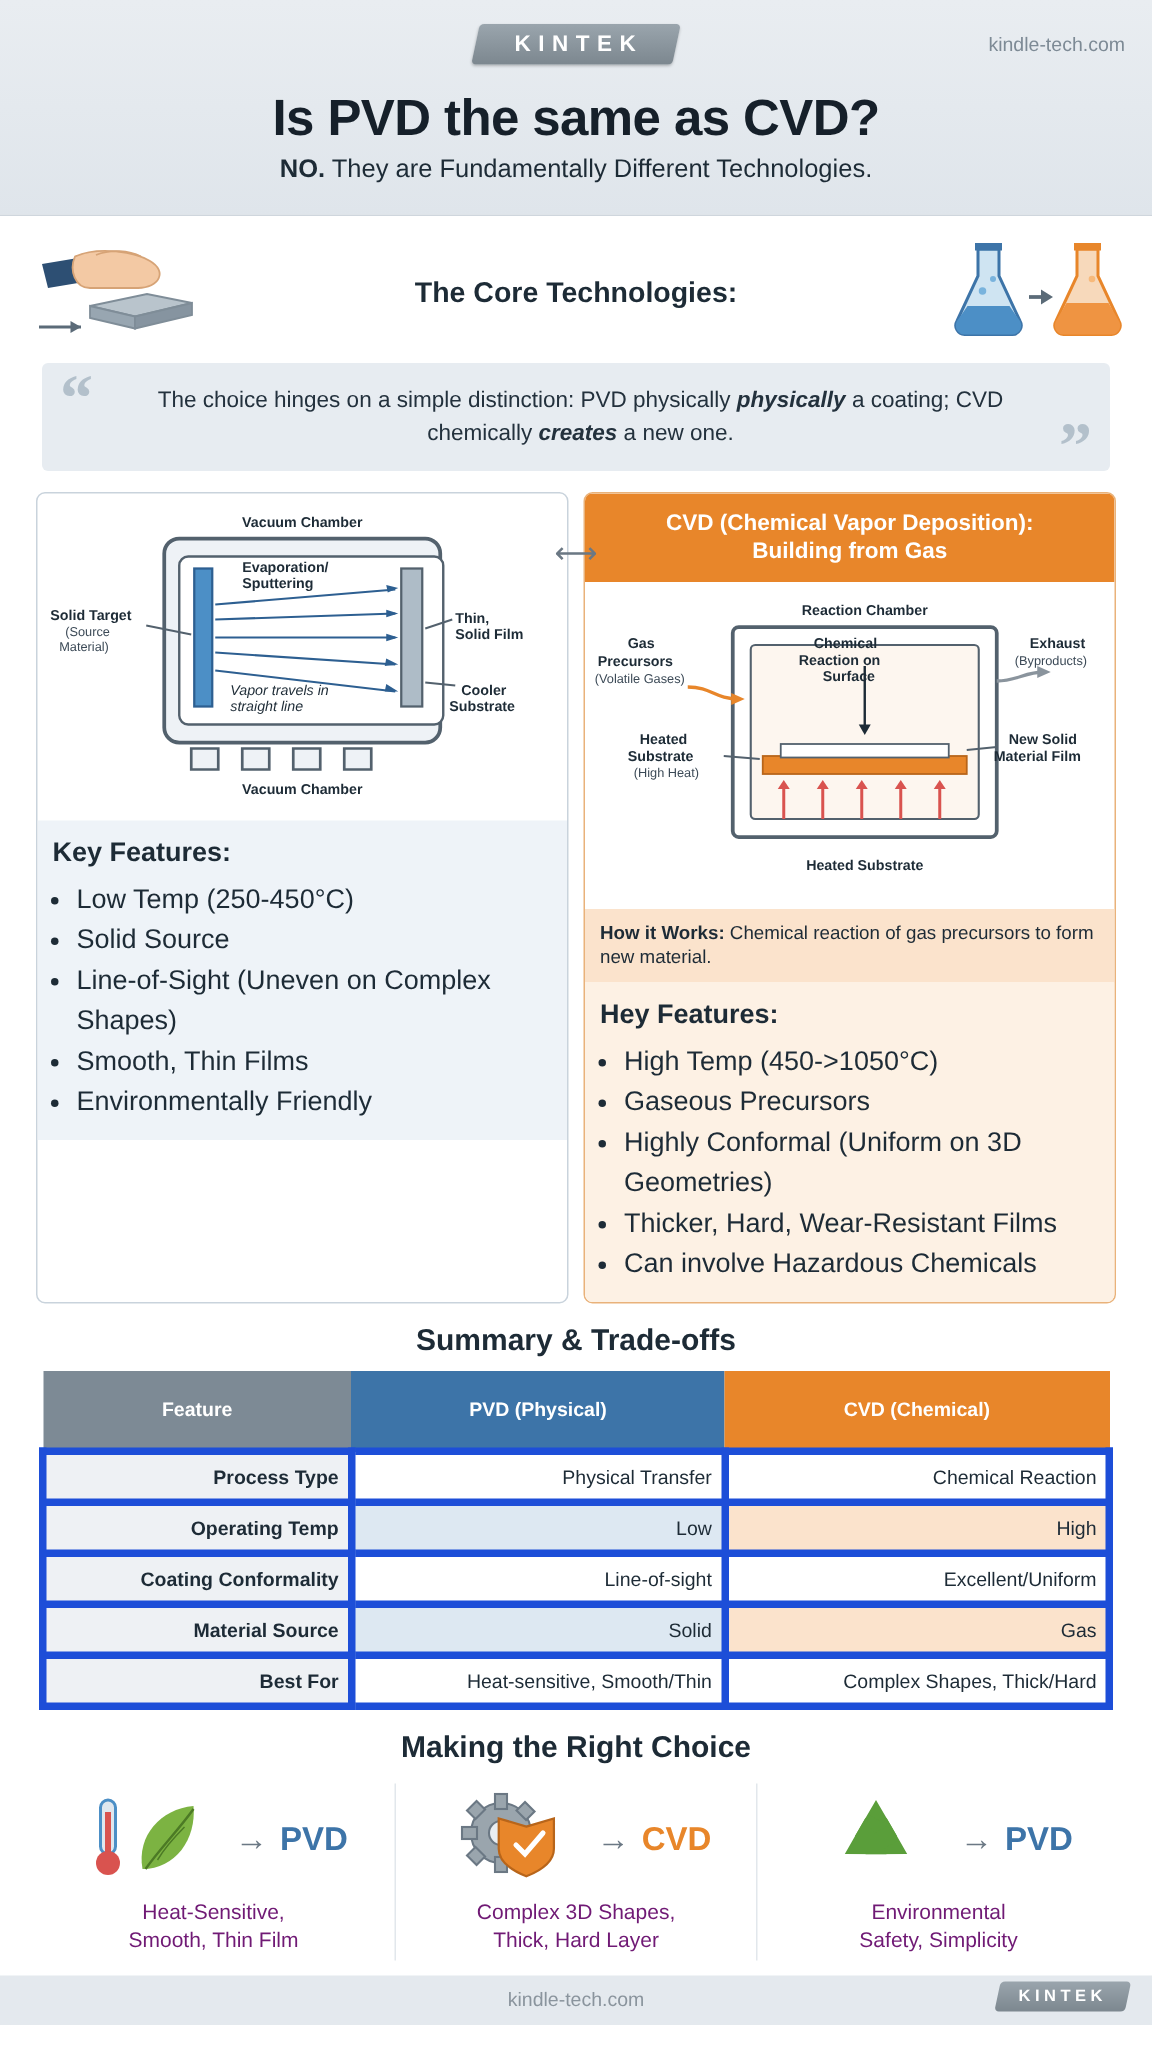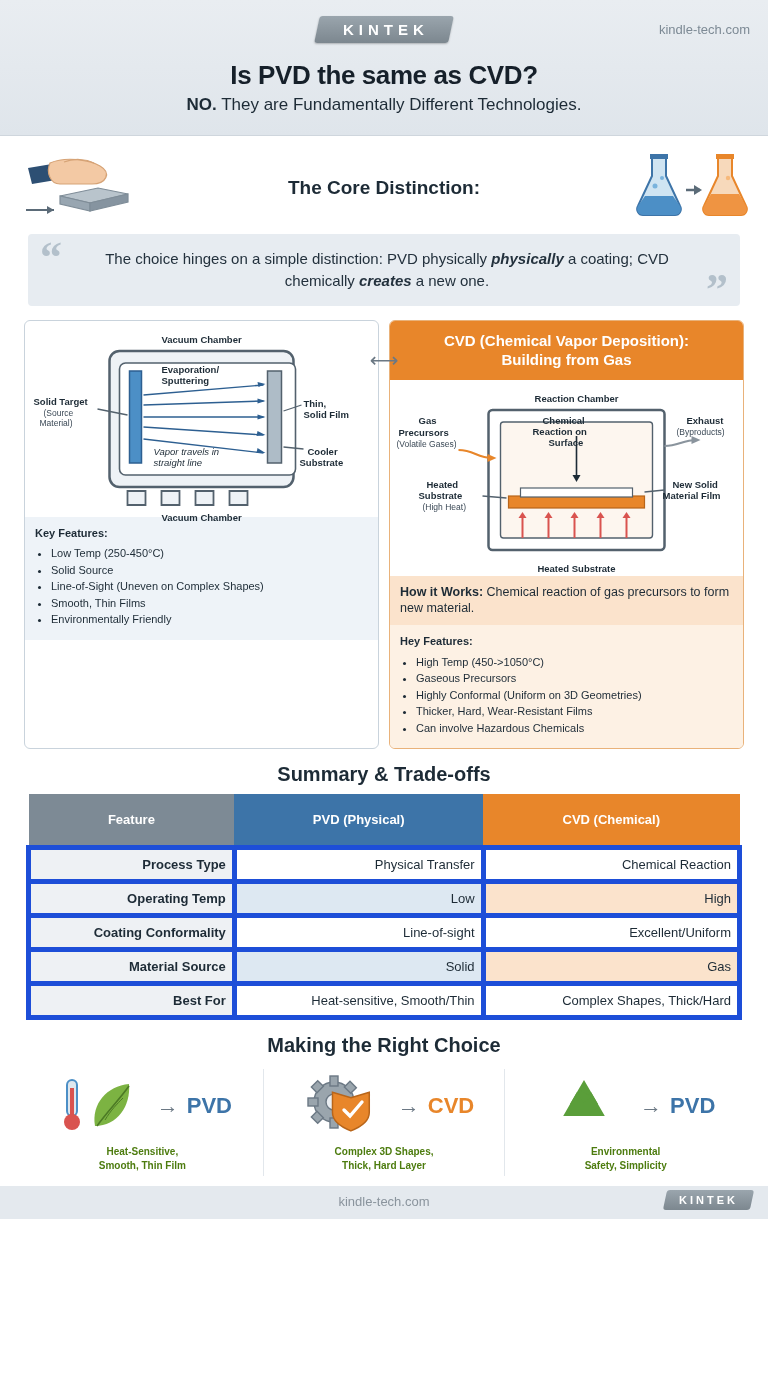--- a/index.html
+++ b/index.html
@@ -28,21 +28,21 @@
     border-radius: 3px;
     transform: skewX(-12deg);
     box-shadow: 0 1px 2px rgba(0,0,0,.25);
   }
   .logo span { display:inline-block; transform: skewX(12deg); }
   .site-url-top {
     position:absolute; right: 18px; top: 8px;
     color:#7d8a95; font-size: 13px;
   }
   .h1 {
-    text-align:center; font-size: 26px; font-weight: bold;
+    text-align:center; font-size: 34px; font-weight: bold;
     margin: 16px 0 4px 0; color:#16202a; letter-spacing:-0.4px;
   }
   .h2 { text-align:center; font-size: 17px; color:#1d2b36; margin-bottom: 4px; }
   .h2 b { font-weight: bold; }
 
   
   .core {
     display:flex; align-items:center; justify-content:center;
     padding: 14px 20px 4px 20px; gap: 10px; position:relative;
   }
@@ -60,25 +60,25 @@
   .qmark.open { left: 12px; top: 2px; }
   .qmark.close { right: 12px; bottom: -6px; }
 
   
   .cols { display:flex; gap: 10px; padding: 14px 24px 0 24px; align-items:stretch; position:relative; }
   .col { flex:1; border-radius: 6px; overflow:hidden; border:1px solid #c9d3dc; background:#fff; }
   .col.cvd { border-color:#e9b27a; }
   .col-head { color:#fff; text-align:center; font-weight:bold; font-size:15px; padding:10px 8px; line-height:1.3; }
   .col-head.pvd { background:#3d74a8; }
   .col-head.cvd { background:#e8862a; }
-  .diagram { padding: 8px 6px 4px 6px; height: 196px; }
+  .diagram { padding: 8px 6px 4px 6px; height: 218px; }
   .howit { font-size:12.5px; line-height:1.35; padding:8px 10px; }
   .howit.pvd { background:#dde8f2; }
   .howit.cvd { background:#fbe3cc; }
-  .feat { font-size:11px; line-height:1.5; padding:8px 10px 12px 10px; }
+  .feat { font-size:18px; line-height:1.5; padding:8px 10px 12px 10px; }
   .feat.pvd { background:#eef3f8; }
   .feat.cvd { background:#fdf1e4; }
   .feat b, .howit b { font-weight:bold; }
   .feat ul { margin:4px 0 0 0; padding-left:16px; }
   .arrow-mid {
     position:absolute; left:50%; transform:translateX(-50%);
     top: 42px; font-size:20px; color:#6b7884;
   }
   .vert-line {
     position:absolute; left:50%; transform:translateX(-50%);
@@ -101,21 +101,21 @@
 
   
   .choices { display:flex; padding: 4px 22px 10px 22px; }
   .choice { flex:1; text-align:center; padding: 4px 6px; position:relative; }
   .choice + .choice { border-left:1px solid #e2e7ec; }
   .choice-row { display:flex; align-items:center; justify-content:center; gap:8px; height:66px; }
   .choice-arrow { font-size:22px; color:#6b7884; }
   .choice-tag { font-size:22px; font-weight:bold; }
   .choice-tag.pvd { color:#3d74a8; }
   .choice-tag.cvd { color:#e8862a; }
-  .choice-cap { font-size:10px; line-height:1.35; margin-top:6px; color:#4d7c0f;font-weight:bold; }
+  .choice-cap { font-size:14px; line-height:1.35; margin-top:6px; color:#701a75; }
 
   
   .footer {
     background:#e9edf1; border-top:1px solid #cfd6dd;
     text-align:center; padding: 12px 10px 6px 10px; font-size:14px; line-height:1.5;
   }
   .footer b { font-weight:bold; }
   .footer-bottom {
     background:#e4e9ee; display:flex; align-items:center; justify-content:center;
     position:relative; padding: 8px 0 10px 0;
@@ -153,21 +153,21 @@
       <path d="M30 13 C46 6, 70 10, 80 16 C92 23, 86 34, 72 34 L40 34 C30 34, 26 22, 30 13 Z" fill="#f3c9a4" stroke="#d6a376" stroke-width="1.2"></path>
       <path d="M44 12 C54 8, 66 9, 74 13" fill="none" stroke="#d6a376" stroke-width="1.2"></path>
       <path d="M40 46 L78 38 L108 44 L70 53 Z" fill="#b9c4cc" stroke="#7f8d98" stroke-width="1.2"></path>
       <path d="M40 46 L40 54 L70 61 L70 53 Z" fill="#98a6b1" stroke="#7f8d98" stroke-width="1.2"></path>
       <path d="M70 53 L70 61 L108 52 L108 44 Z" fill="#8694a0" stroke="#7f8d98" stroke-width="1.2"></path>
       <path d="M6 60 L34 60" stroke="#5b6b78" stroke-width="2"></path>
       <path d="M34 60 l-7 -4 v8 z" fill="#5b6b78"></path>
     </svg>
 
     <div class="core-title">
-      <div>The Core Distinction:</div>
+      <div>The Core Technologies:</div>
     </div>
 
     <svg class="flask-art" viewBox="0 0 120 76">
       <path d="M24 8 h14 v18 l14 30 a6 6 0 0 1 -5 9 h-32 a6 6 0 0 1 -5 -9 l14 -30 z" fill="#cfe4f2" stroke="#3d74a8" stroke-width="2"></path>
       <path d="M17 46 h28 l7 10 a6 6 0 0 1 -5 9 h-32 a6 6 0 0 1 -5 -9 z" fill="#4c8fc6"></path>
       <rect x="22" y="4" width="18" height="5" fill="#3d74a8"></rect>
       <circle cx="27" cy="36" r="2.5" fill="#79b3dd"></circle>
       <circle cx="34" cy="28" r="2" fill="#79b3dd"></circle>
       <path d="M58 40 h14" stroke="#5b6b78" stroke-width="2.5"></path>
       <path d="M74 40 l-8 -5 v10 z" fill="#5b6b78"></path>

